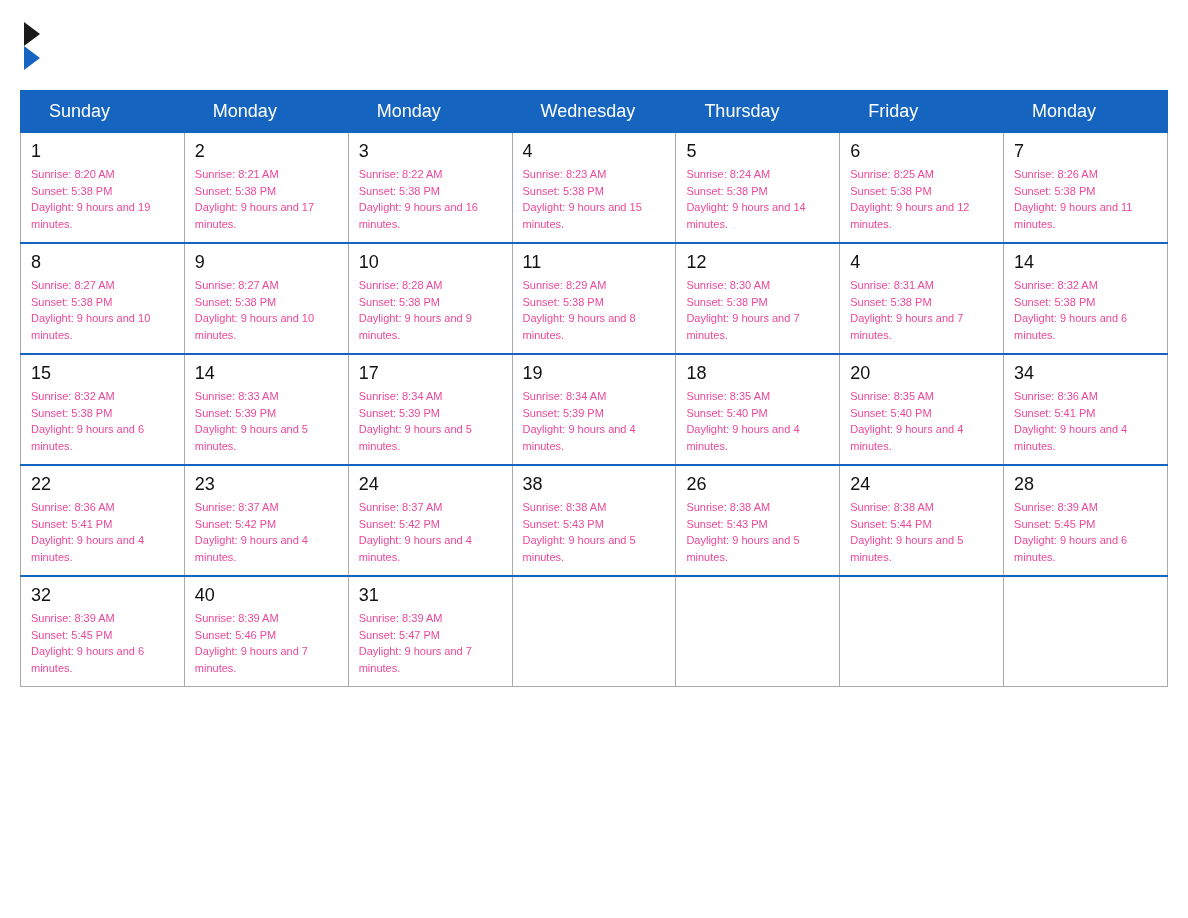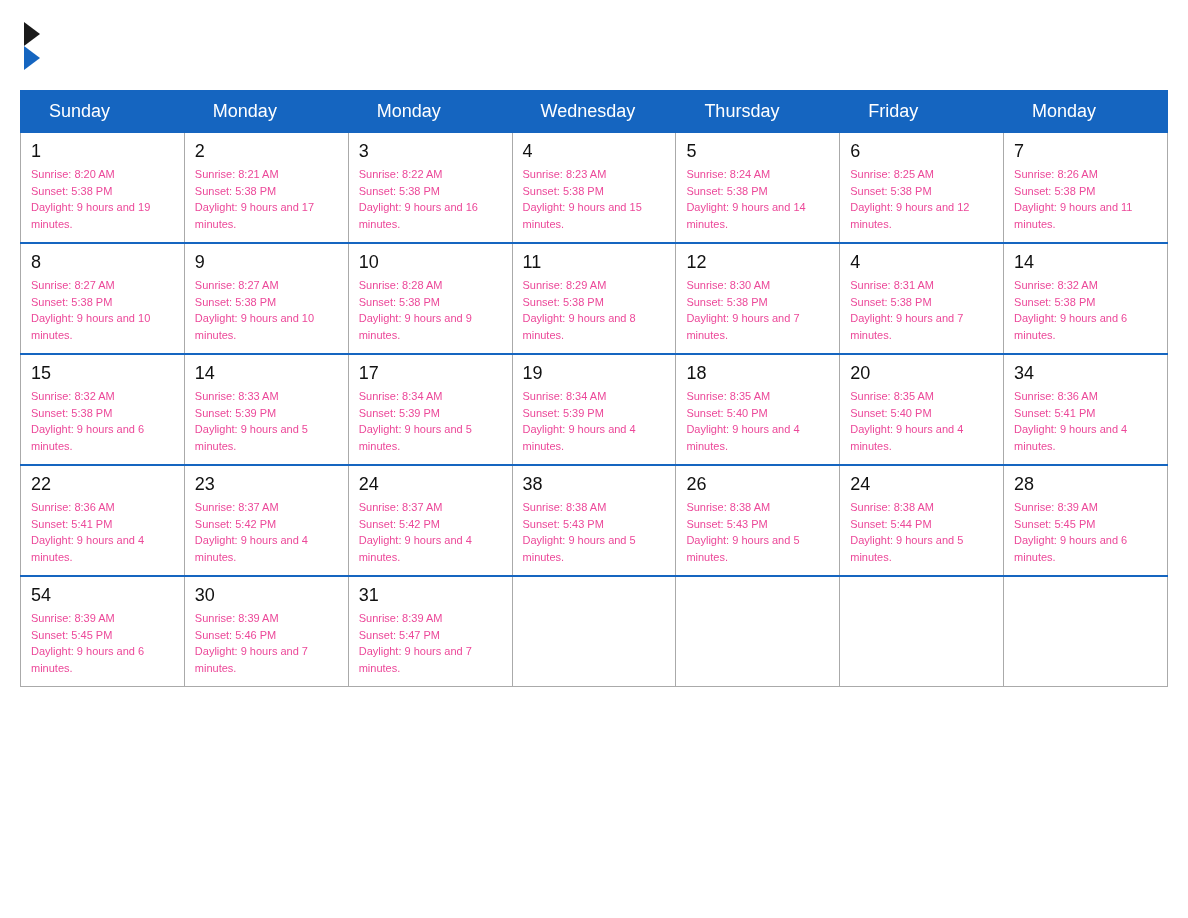--- a/index.html
+++ b/index.html
@@ -352,29 +352,29 @@
         <span class="day-num">28</span>
         <div class="day-info">
           Sunrise: 8:39 AM<br>
           Sunset: 5:45 PM<br>
           Daylight: 9 hours and 6 minutes.
         </div>
       </td>
       </tr>
       <tr>
         <td>
-        <span class="day-num">54</span>
+        <span class="day-num">32</span>
         <div class="day-info">
           Sunrise: 8:39 AM<br>
           Sunset: 5:45 PM<br>
           Daylight: 9 hours and 6 minutes.
         </div>
       </td>
         <td>
-        <span class="day-num">30</span>
+        <span class="day-num">40</span>
         <div class="day-info">
           Sunrise: 8:39 AM<br>
           Sunset: 5:46 PM<br>
           Daylight: 9 hours and 7 minutes.
         </div>
       </td>
         <td>
         <span class="day-num">31</span>
         <div class="day-info">
           Sunrise: 8:39 AM<br>

